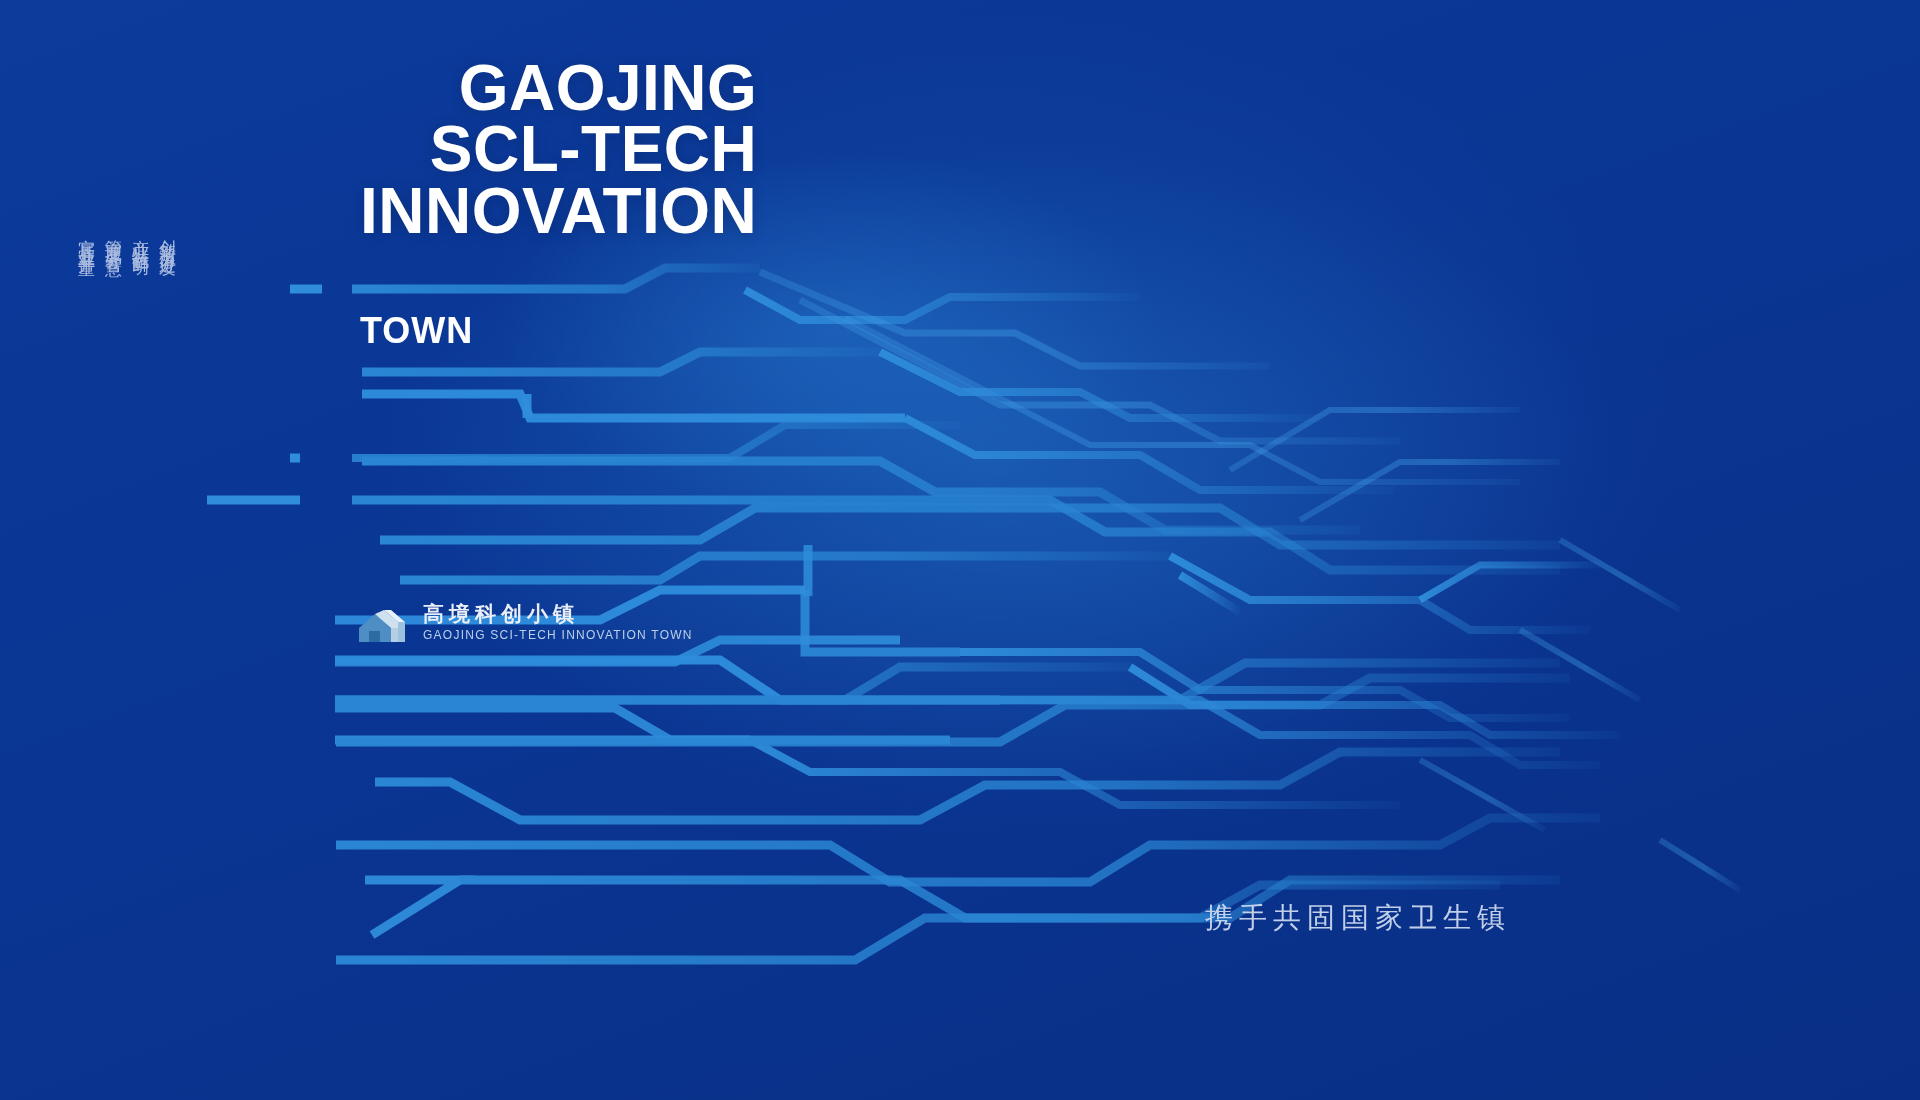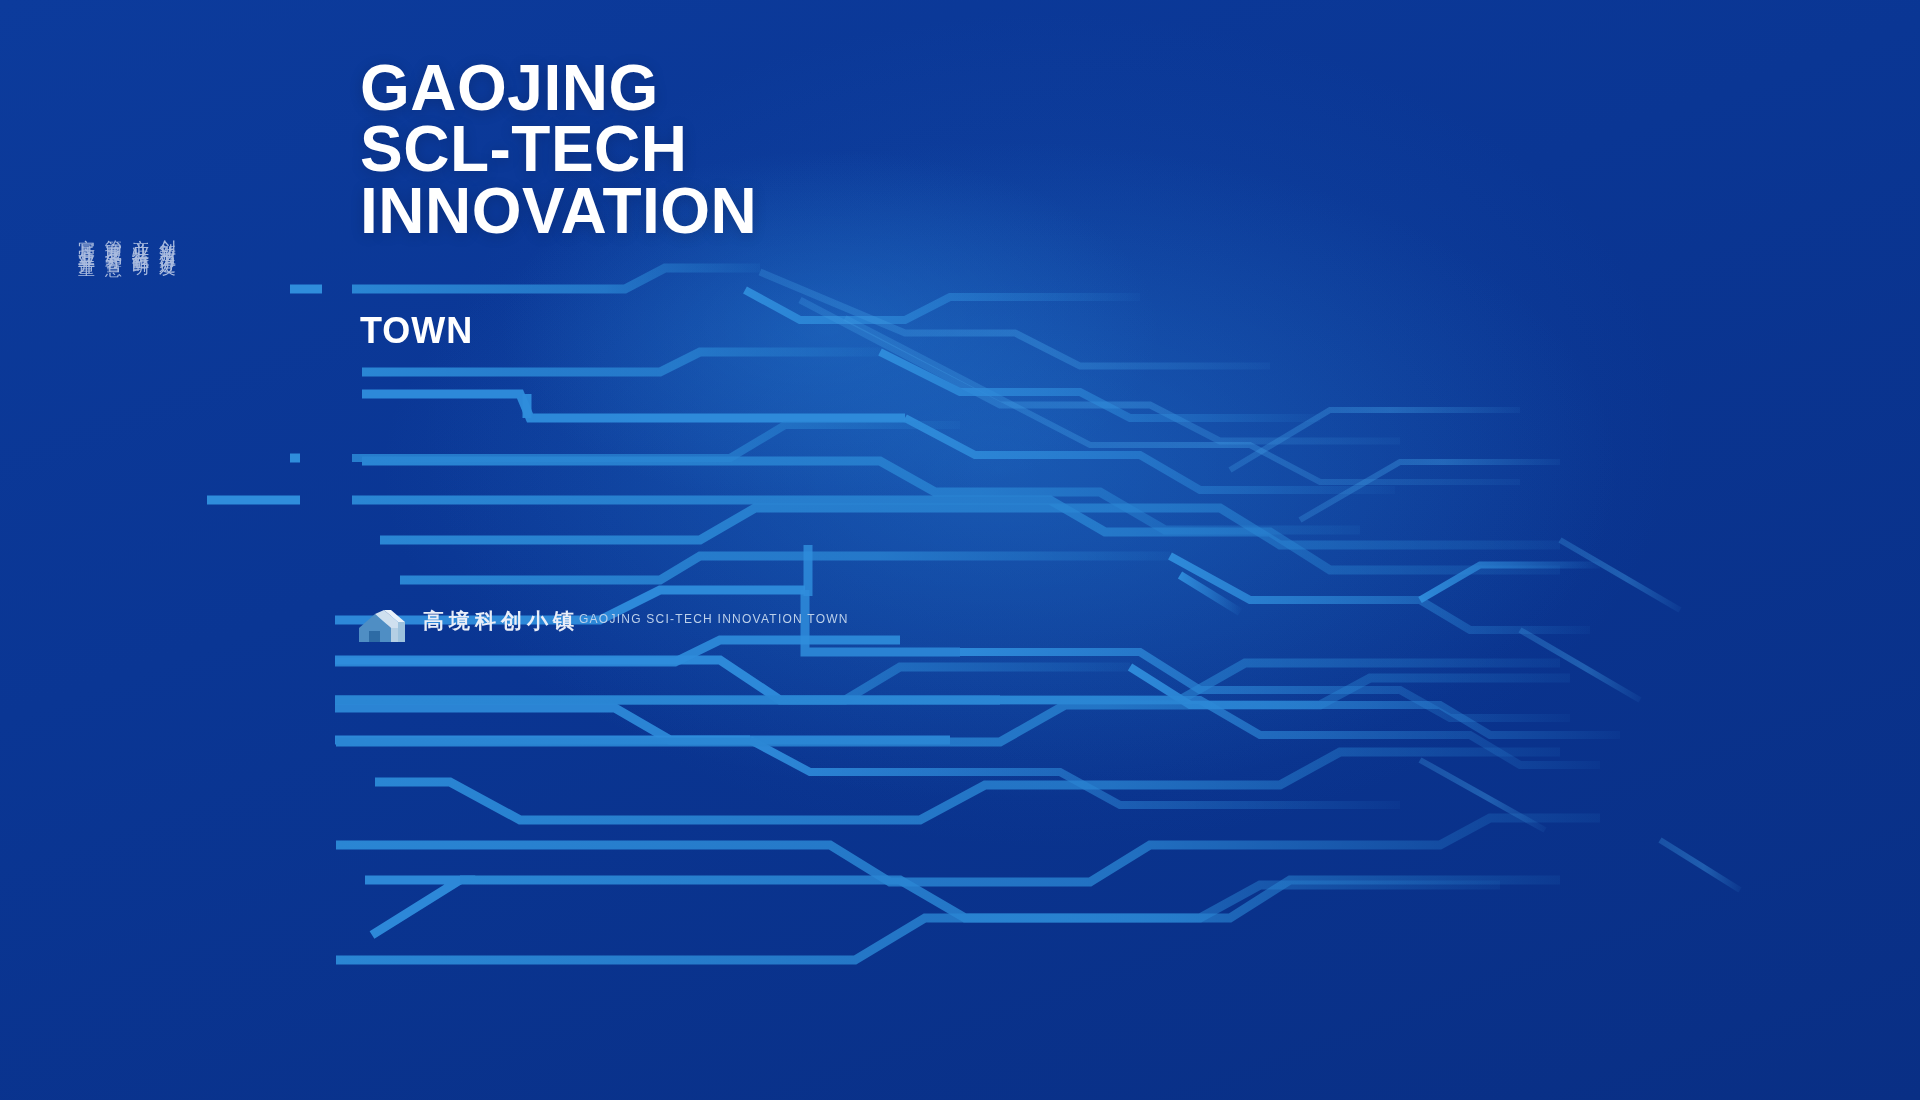--- a/index.html
+++ b/index.html
@@ -29,20 +29,21 @@
   .headline{
     position:absolute;
     left:360px;top:58px;
     color:#ffffff;
     font-weight:bold;
     font-size:64px;
     line-height:0.96;
     letter-spacing:0.5px;
     white-space:pre-line;
     text-shadow:0 2px 14px rgba(0,0,0,0.18);
+    text-align:right;
   }
   .town-word{
     position:absolute;
     left:360px;top:310px;
     color:#ffffff;
     font-weight:bold;
     font-size:36px;
     letter-spacing:1px;
   }
   
@@ -70,21 +71,21 @@
     left:358px;top:602px;
     display:flex;
     align-items:center;
     gap:10px;
   }
   .logo-mark{
     width:55px;height:40px;
     flex:0 0 auto;
     display:block;
   }
-  .logo-text{display:flex;flex-direction:row;justify-content:space-between;}
+  .logo-text{display:flex;flex-direction:column;justify-content:space-between;}
   .logo-cn{
     color:#e9eef8;
     font-size:21px;
     font-weight:bold;
     letter-spacing:5px;
     line-height:1.1;
     font-family:"DejaVu Sans","Liberation Sans",sans-serif;
   }
   .logo-en{
     color:#bcd0ea;
@@ -249,15 +250,16 @@
       <rect x="11" y="29" width="11" height="11" fill="#2d6ba5"></rect>
       <rect x="33" y="26" width="7" height="14" fill="#b4cfe4"></rect>
     </svg>
     <div class="logo-text">
       <div class="logo-cn">高境科创小镇</div>
       <div class="logo-en">GAOJING SCI-TECH INNOVATION TOWN</div>
     </div>
   </div>
 
   <div class="br-slogan">
+    <div>携手共固国家卫生镇</div>
   </div>
 
 </div>
 
 </body></html>

